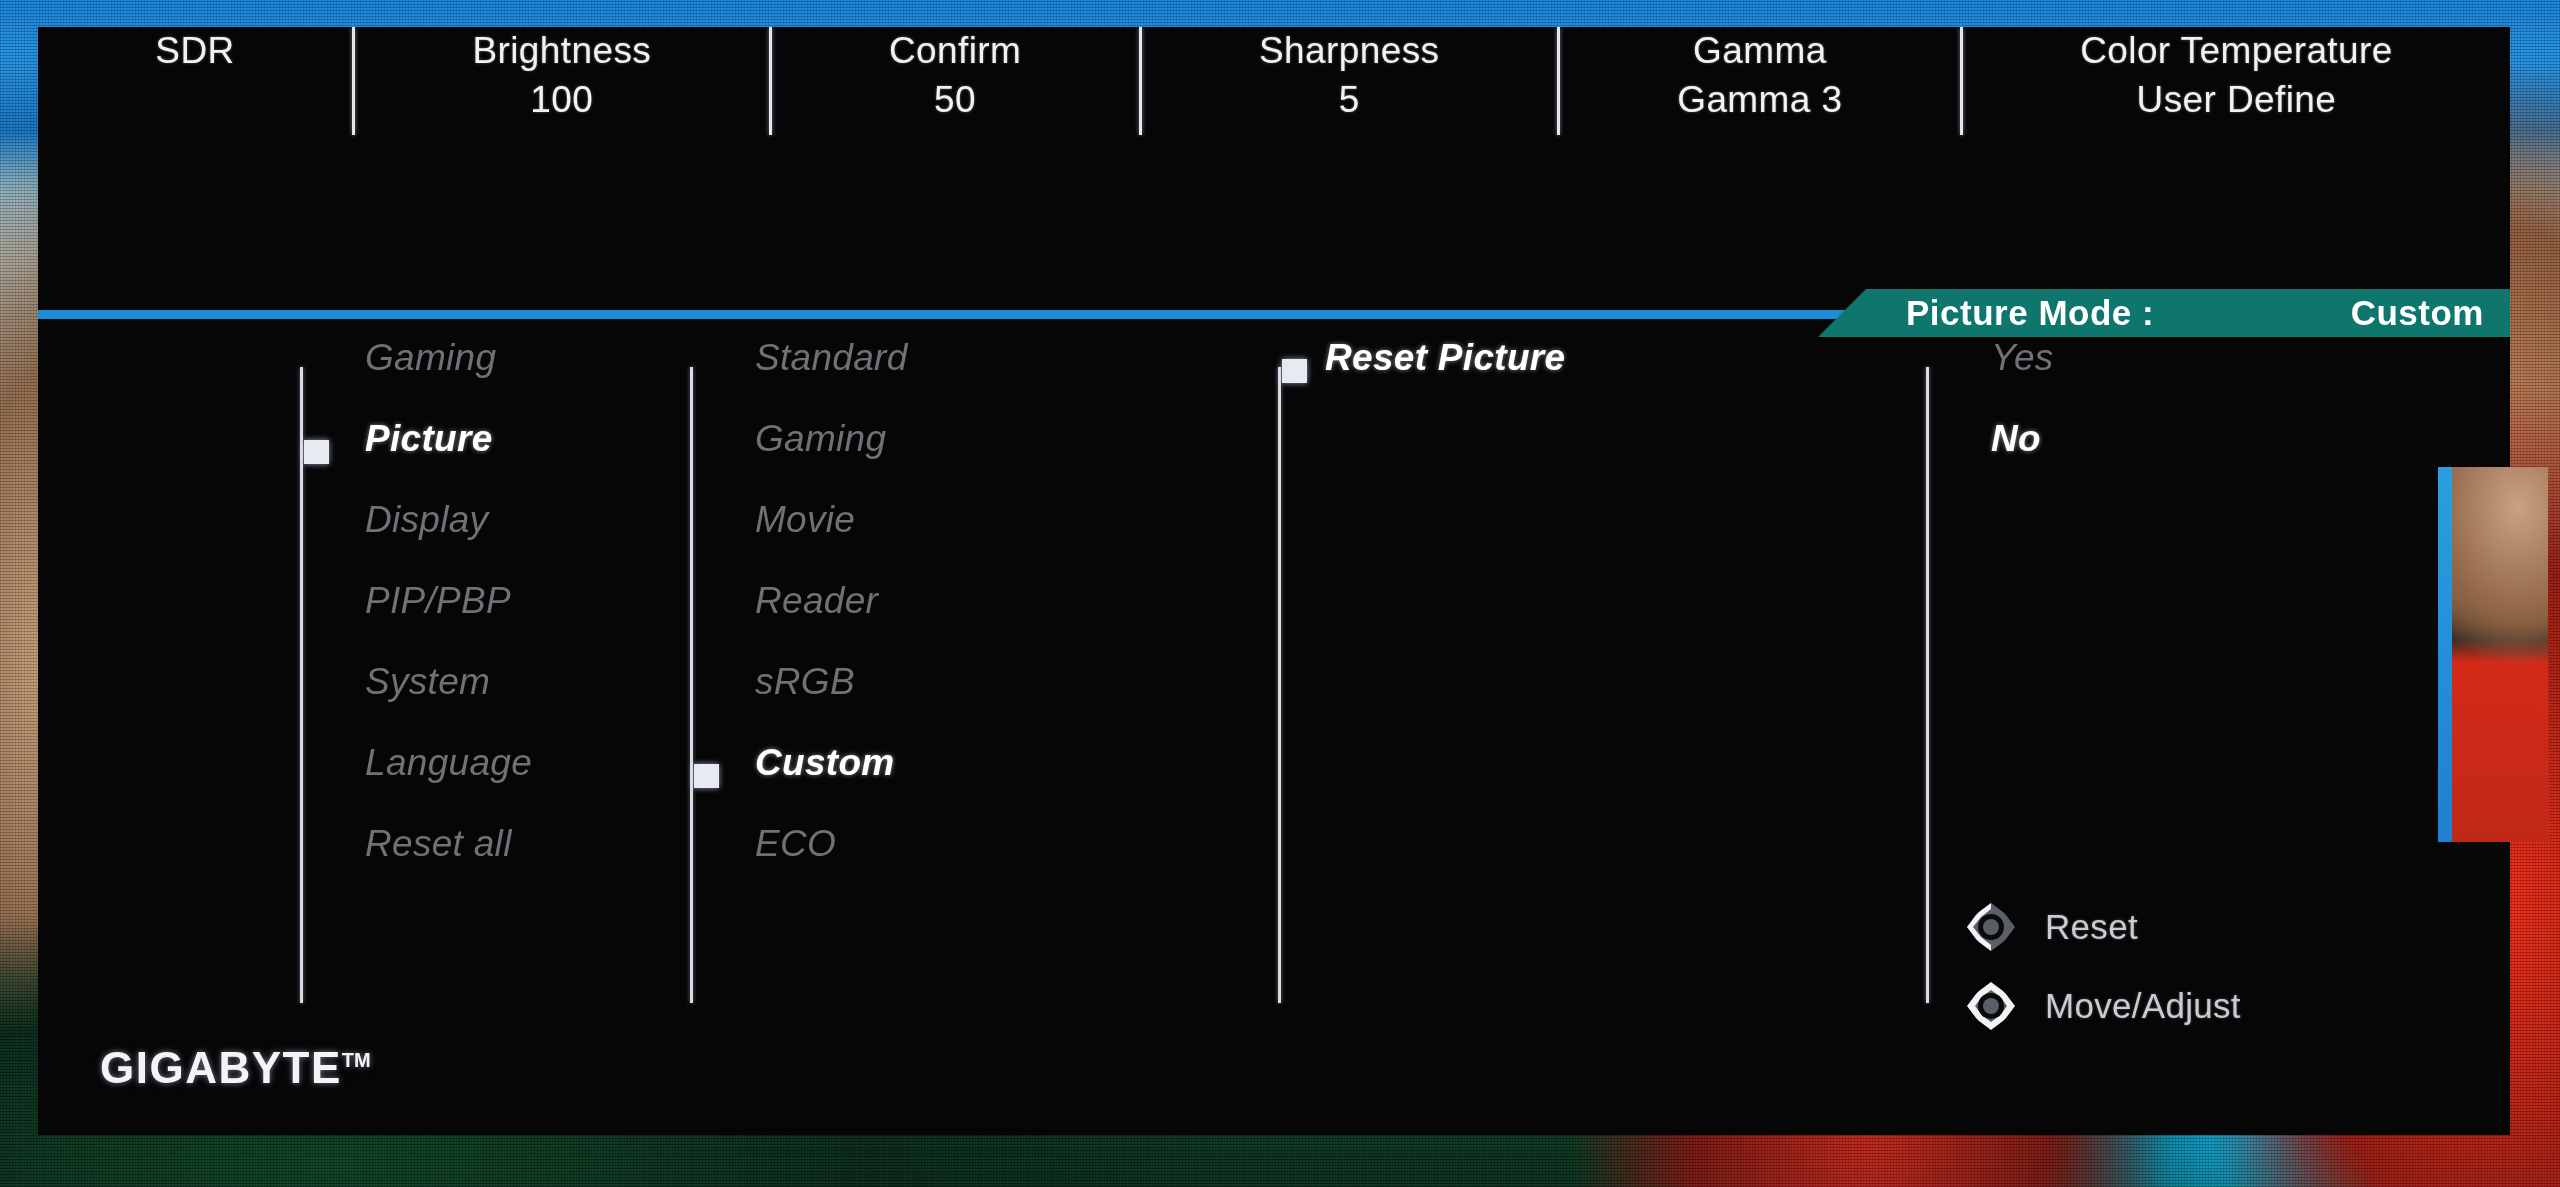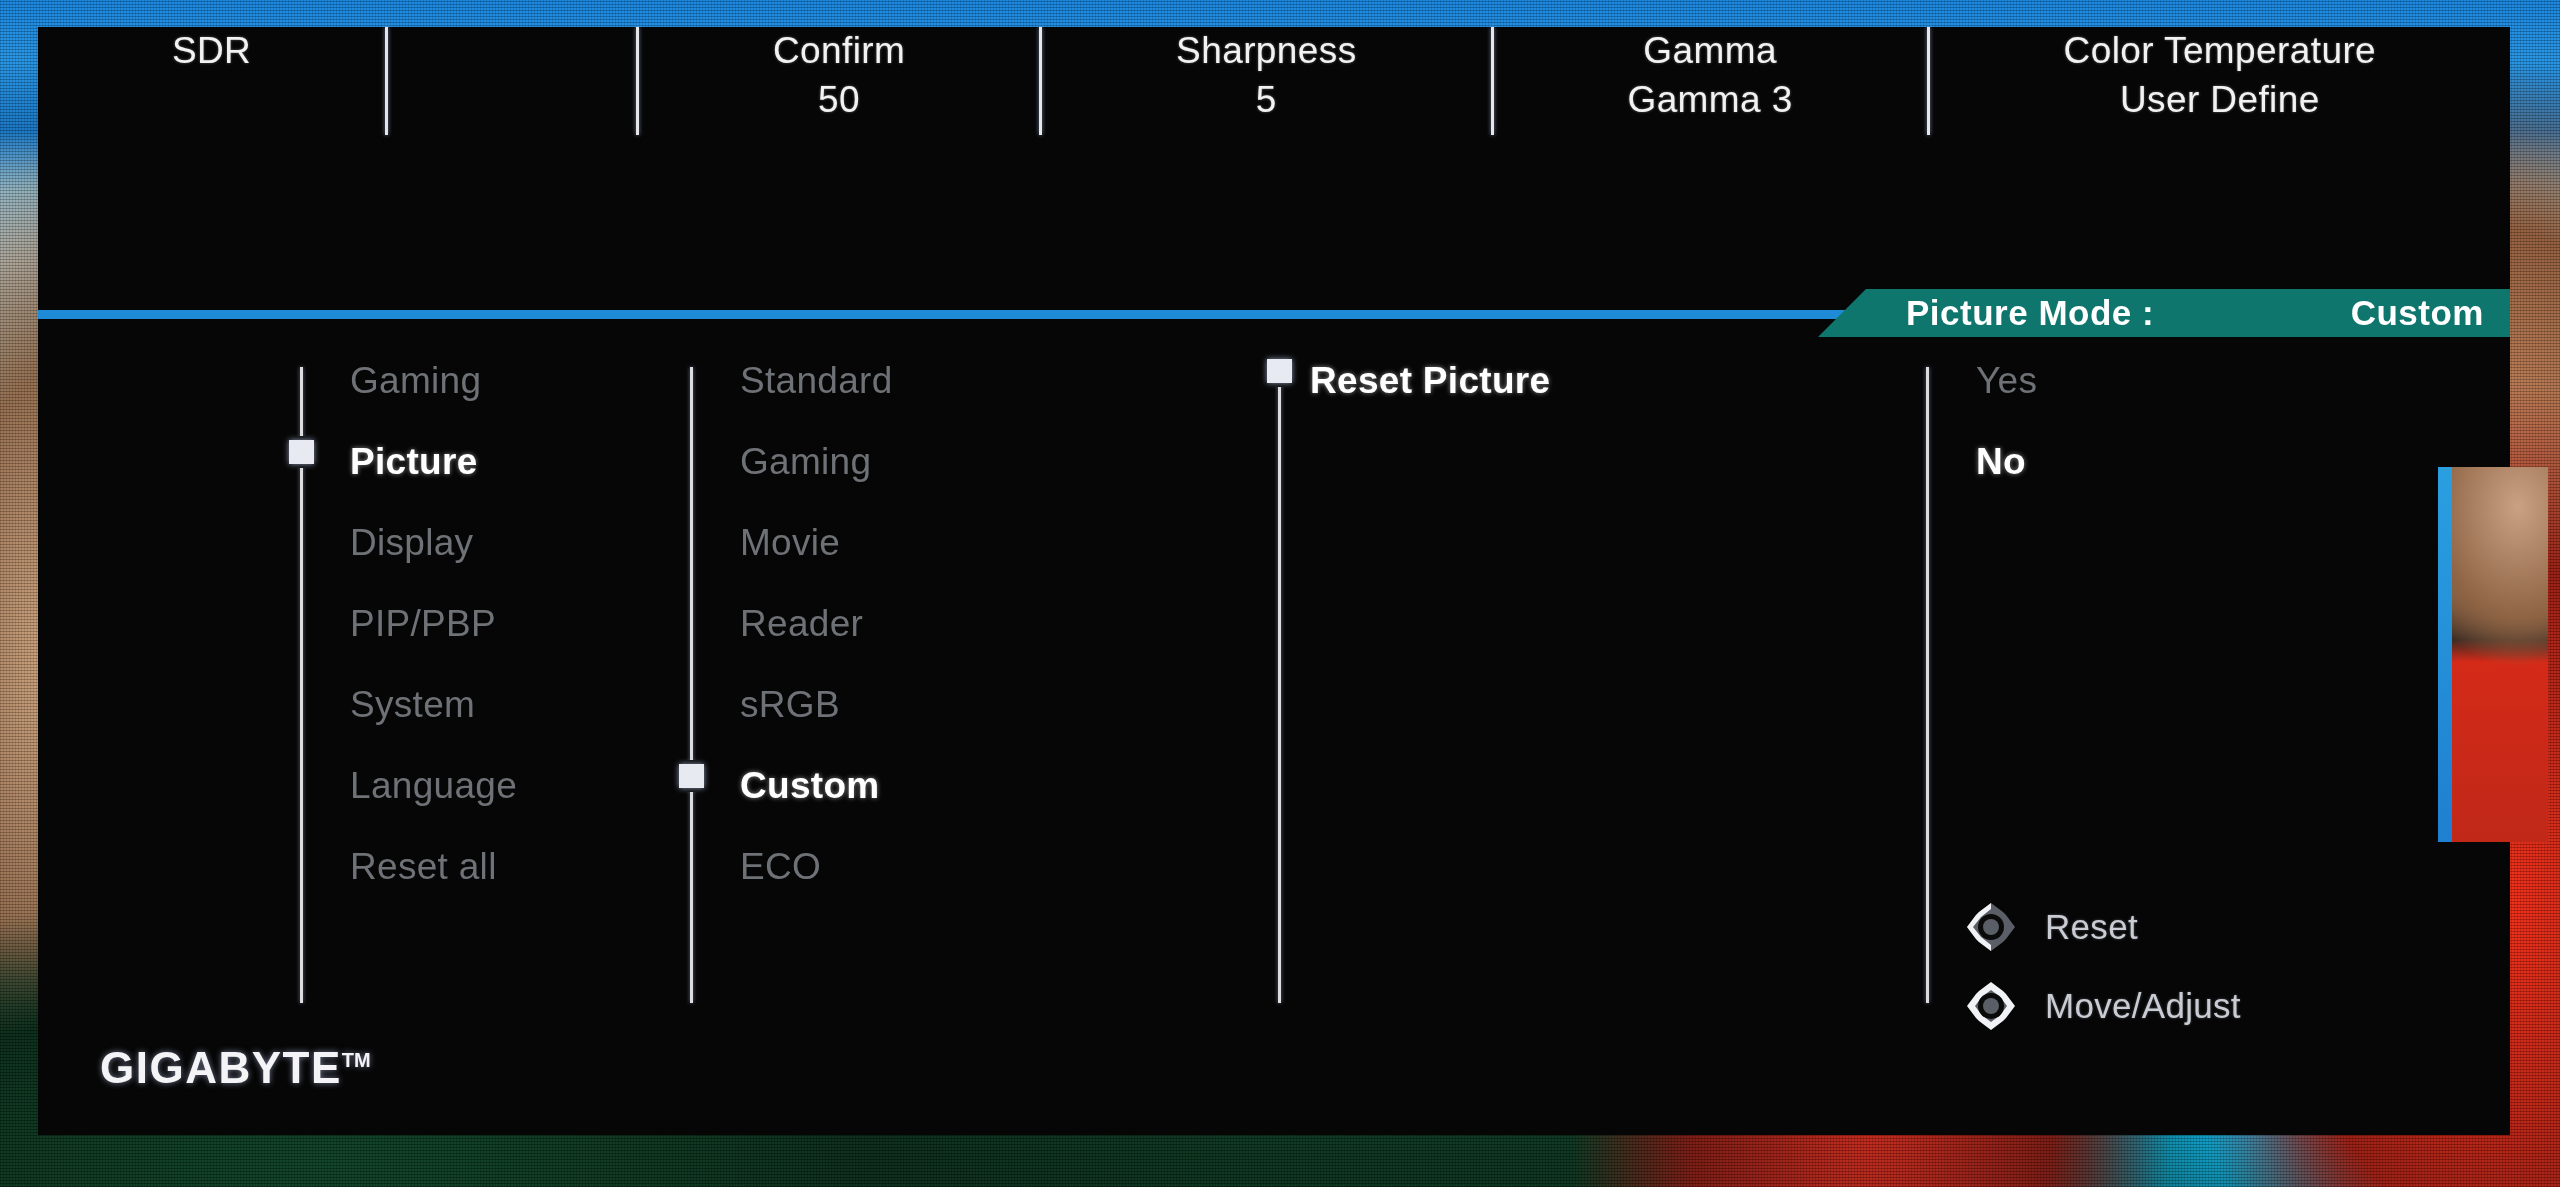--- a/index.html
+++ b/index.html
@@ -174,25 +174,26 @@
     position: absolute;
     left: 0;
     top: 28px;
     width: 3px;
     height: 636px;
     background: #dcdcdc;
     box-shadow: 0 0 4px rgba(170,190,255,0.55);
   }
   .item {
     position: absolute;
-    left: 0;
+    left: 15px;
     height: 60px;
     display: flex;
-    align-items: flex-end;
+    align-items: flex-start;
     white-space: nowrap;
+    font-style: italic;
   }
   .item .marker {
     position: absolute;
     left: -11px;
     top: 20px;
     width: 25px;
     height: 24px;
     background: #e8eaf2;
     box-shadow: 0 0 6px rgba(200,215,255,0.7);
     display: none;
@@ -270,20 +271,24 @@
 
     <div class="hdr-cell">
       <span>SDR</span>
       <span class="val"></span>
     </div>
 
     <div class="sp"></div>
     <div class="hdr-div"></div>
     <div class="sp"></div>
 
+    <div class="hdr-cell">
+      <span>Brightness</span>
+      <span class="val">100</span>
+    </div>
 
     <div class="sp"></div>
     <div class="hdr-div"></div>
     <div class="sp"></div>
 
     <div class="hdr-cell">
       <span>Confirm</span>
       <span class="val">50</span>
     </div>
 

